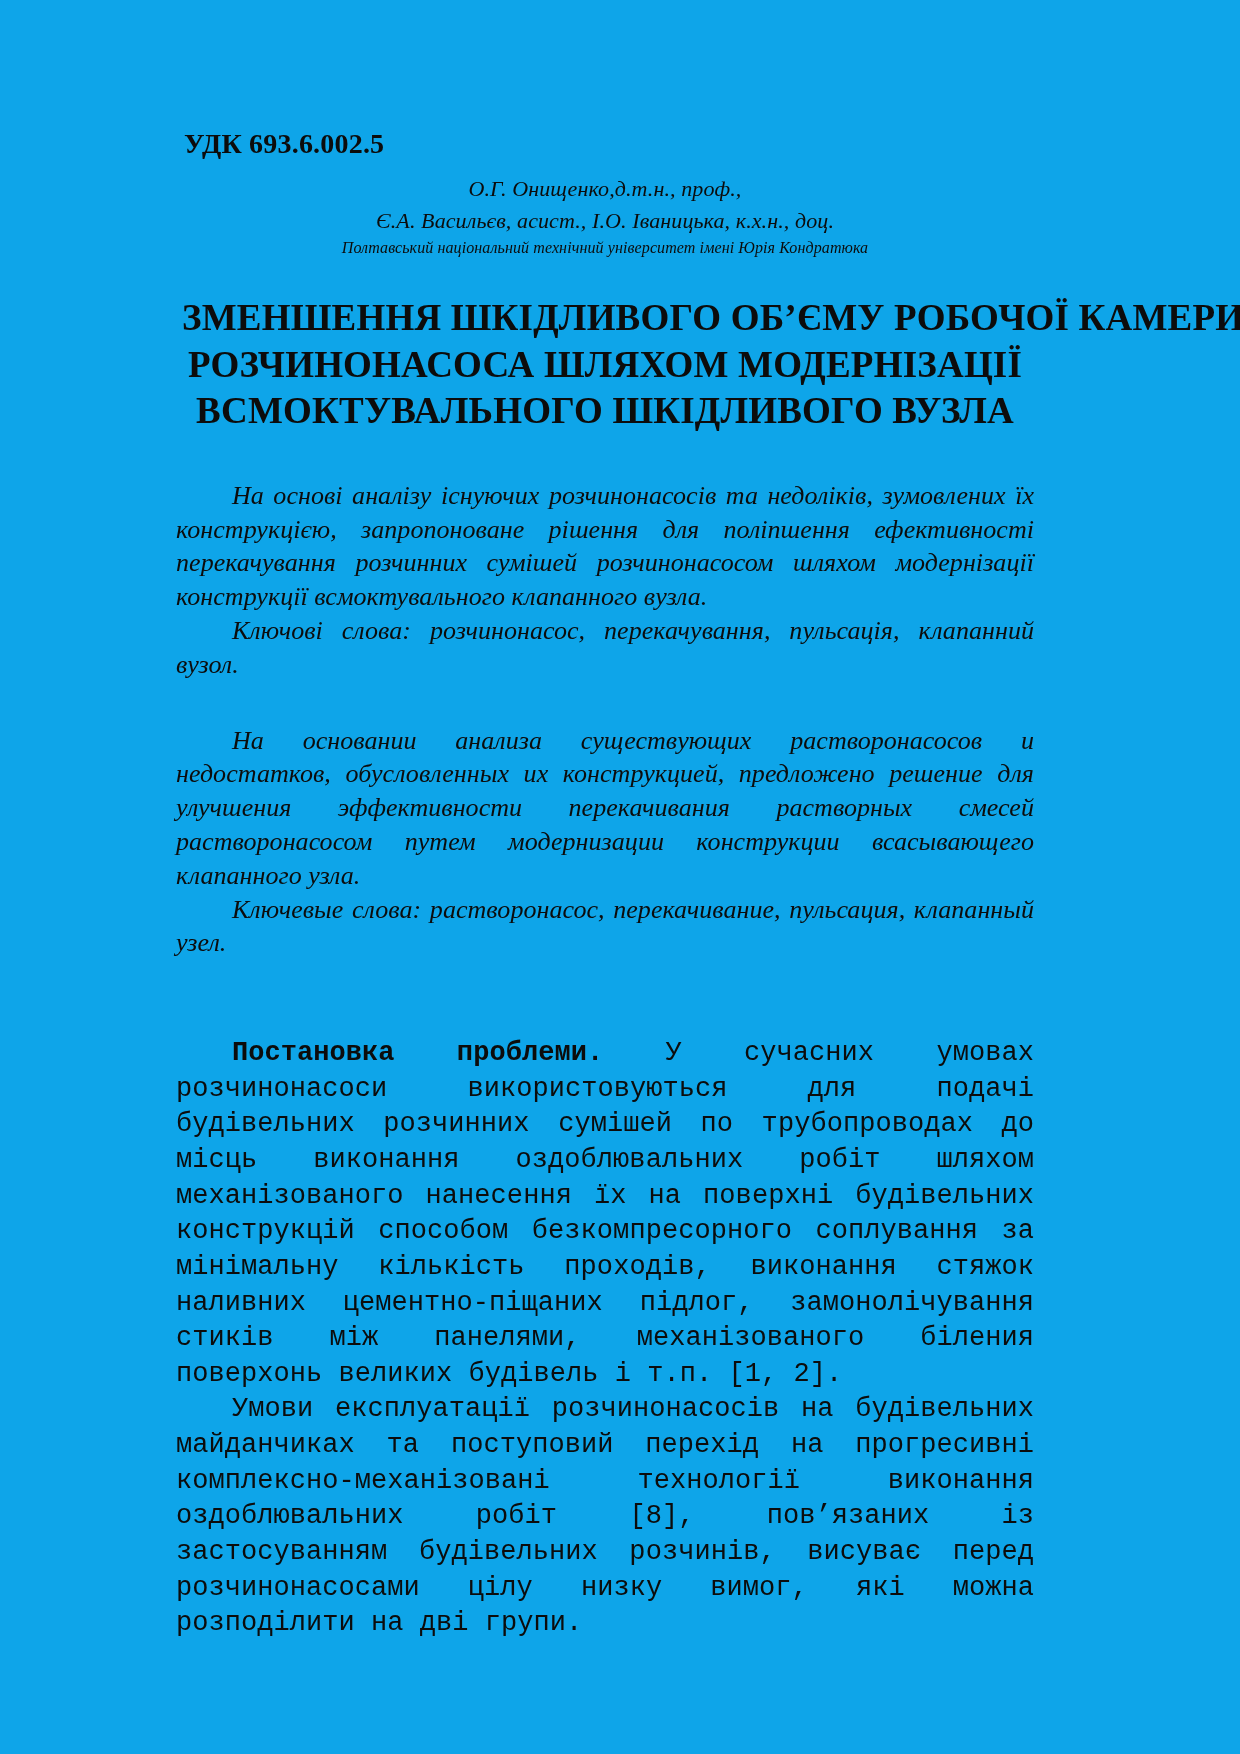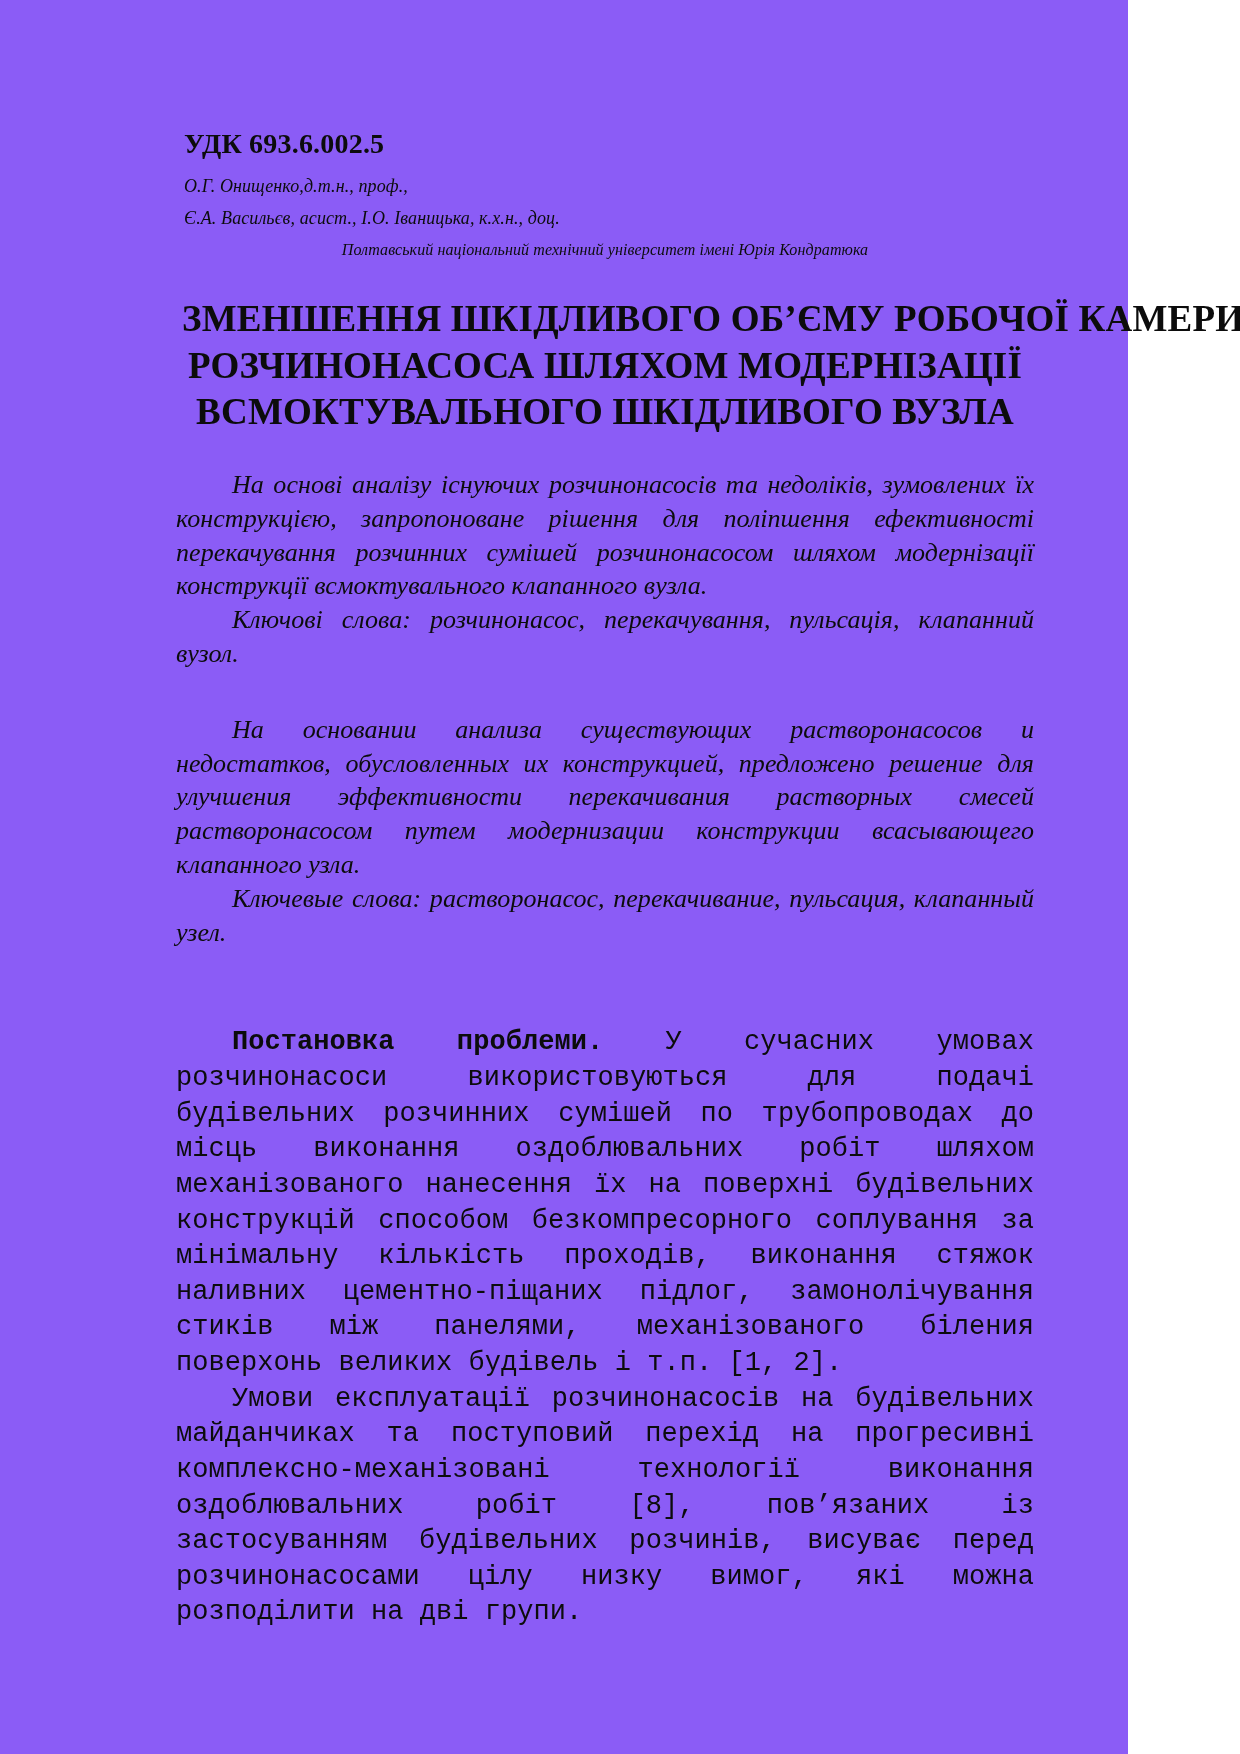--- a/index.html
+++ b/index.html
@@ -9,46 +9,46 @@
   }
   body {
     width: 1240px;
     height: 1754px;
     font-family: "Liberation Serif", "DejaVu Serif", serif;
     color: #0c0c0c;
     -webkit-font-smoothing: antialiased;
   }
   .page {
     position: relative;
-    width: 1128px;
+    width: 1240px;
     height: 1754px;
-    background: #8b5cf6;
+    background: #0ea5e9;
     box-sizing: border-box;
     padding: 128px 206px 0 176px;
   }
   .content {
     width: 858px;
   }
 
   
   .udc {
     font-size: 28px;
     font-weight: bold;
     letter-spacing: 0.2px;
     margin: 0 0 14px 0;
     padding-left: 8px;
   }
 
   
   .author-line {
     font-style: italic;
-    font-size: 18px;
-    text-align: left;
+    font-size: 22px;
+    text-align: center;
     line-height: 1.35;
-    margin: 8px;
+    margin: 2px;
     letter-spacing: 0.1px;
   }
   .affiliation {
     font-style: italic;
     font-size: 16px;
     text-align: center;
     line-height: 1.35;
     margin: 0 0 2px 0;
     letter-spacing: 0.1px;
   }
@@ -74,21 +74,21 @@
     text-align-last: left;
     margin: 0;
     letter-spacing: 0.05px;
   }
   .abstract p {
     margin: 0;
     text-indent: 56px;
   }
   .abstract p.kw { text-indent: 56px; }
   .block-gap-lg { height: 42px; }
-  .first-abstract { margin-top: 32px; }
+  .first-abstract { margin-top: 44px; }
 
   
   .body-text {
     font-size: 27px;
     line-height: 1.32;
     text-align: justify;
     text-align-last: left;
     margin: 0;
     letter-spacing: 0.05px;
   }

